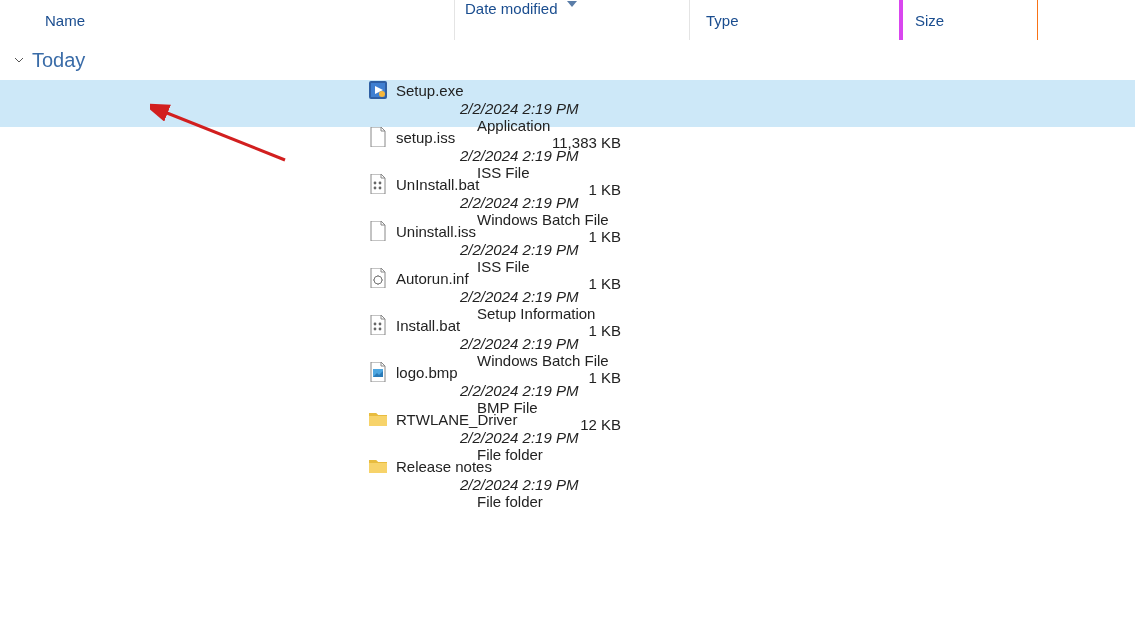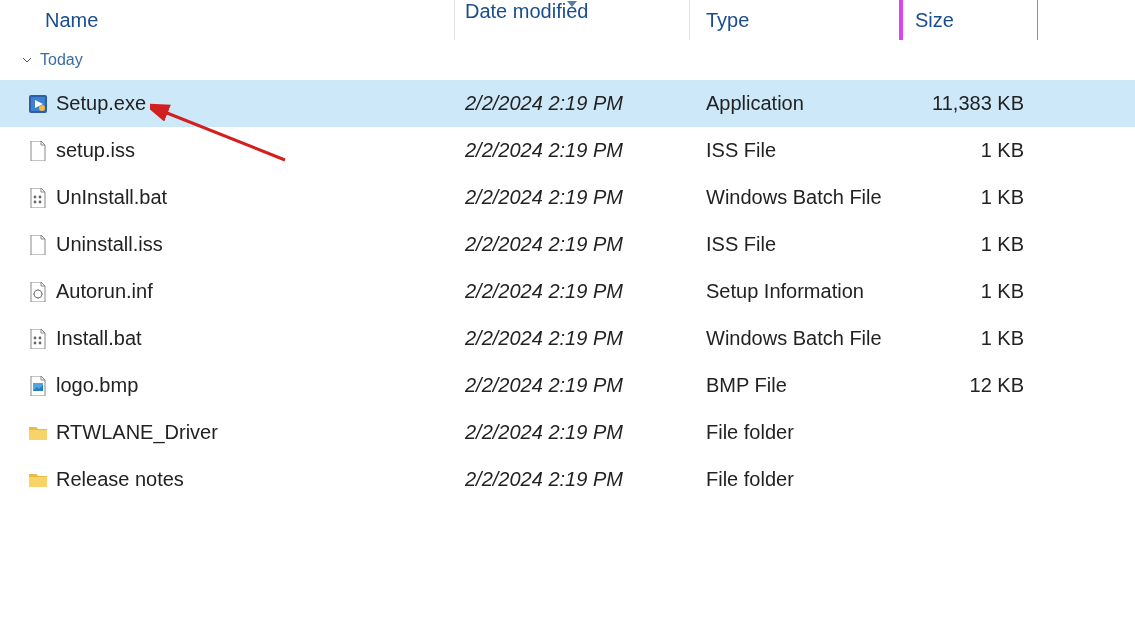--- a/index.html
+++ b/index.html
@@ -14,58 +14,59 @@
       background: #ffffff;
       color: #222;
       overflow: hidden;
       position: relative;
     }
     .header-row {
       display: flex;
       align-items: center;
       height: 40px;
       color: #1a4d8f;
-      font-size: 20px;
+      font-size: 15px;
       position: relative;
     }
     .col-name   { width: 455px; padding-left: 45px; border-right: 1px solid #e4e4e4; display:flex; align-items:center; height:100%;}
     .col-date   { width: 235px; padding-left: 10px; border-right: 1px solid #e4e4e4; display:flex; align-items:flex-start; height:100%; position:relative;}
     .col-type   { width: 213px; padding-left: 16px; border-right: 4px solid #d946ef; display:flex; align-items:center; height:100%;text-align:center;}
     .col-size   { width: 135px; padding-left: 12px; padding-right: 14px; border-right: 1px solid #f97316; display:flex; align-items:center; height:100%;}
     .sort-indicator {
       position: absolute;
       top: -2px;
       left: 50%;
       transform: translateX(-50%);
       color: #5a7da8;
       font-size: 10px;
     }
     .group-row {
       display: flex;
       align-items: center;
       height: 40px;
       color: #3a6ca8;
-      font-size: 16px;
-      padding-left: 20px;
+      font-size: 20px;
+      padding-left: 12px;
       gap: 6px;
     }
     .group-chevron {
       width: 14px;
       height: 14px;
       display: inline-flex;
       align-items: center;
       justify-content: center;
       color: #666;
     }
     .file-row {
       display: flex;
       align-items: center;
       height: 47px;
-      font-size: 20px;
+      font-size: 15px;
       color: #222;
+      flex-direction: column;
     }
     .file-row.selected {
       background: #cde8f8;
     }
     .file-row .c-name {
       width: 455px;
       padding-left: 28px;
       display: flex;
       align-items: center;
       gap: 8px;

